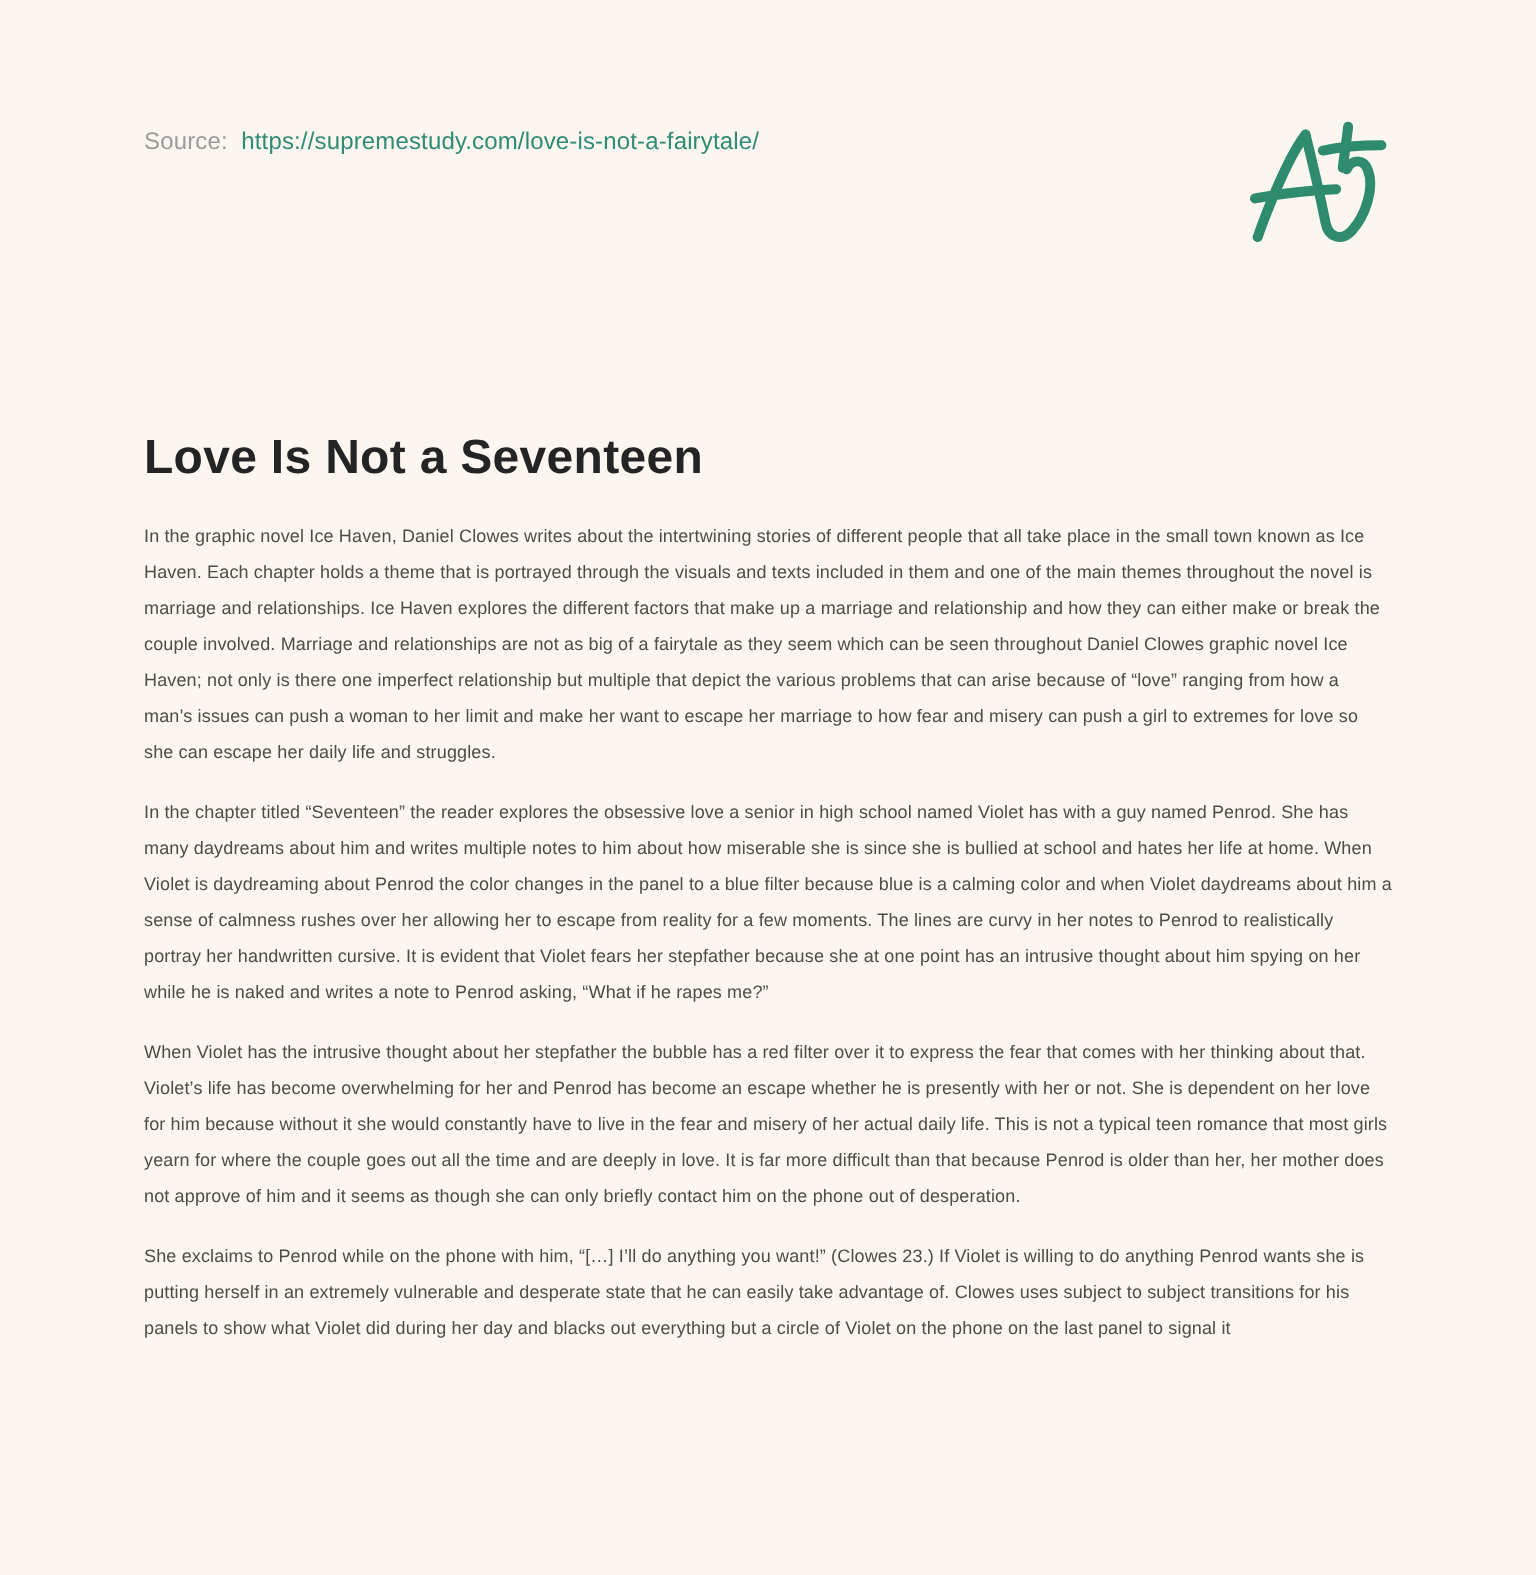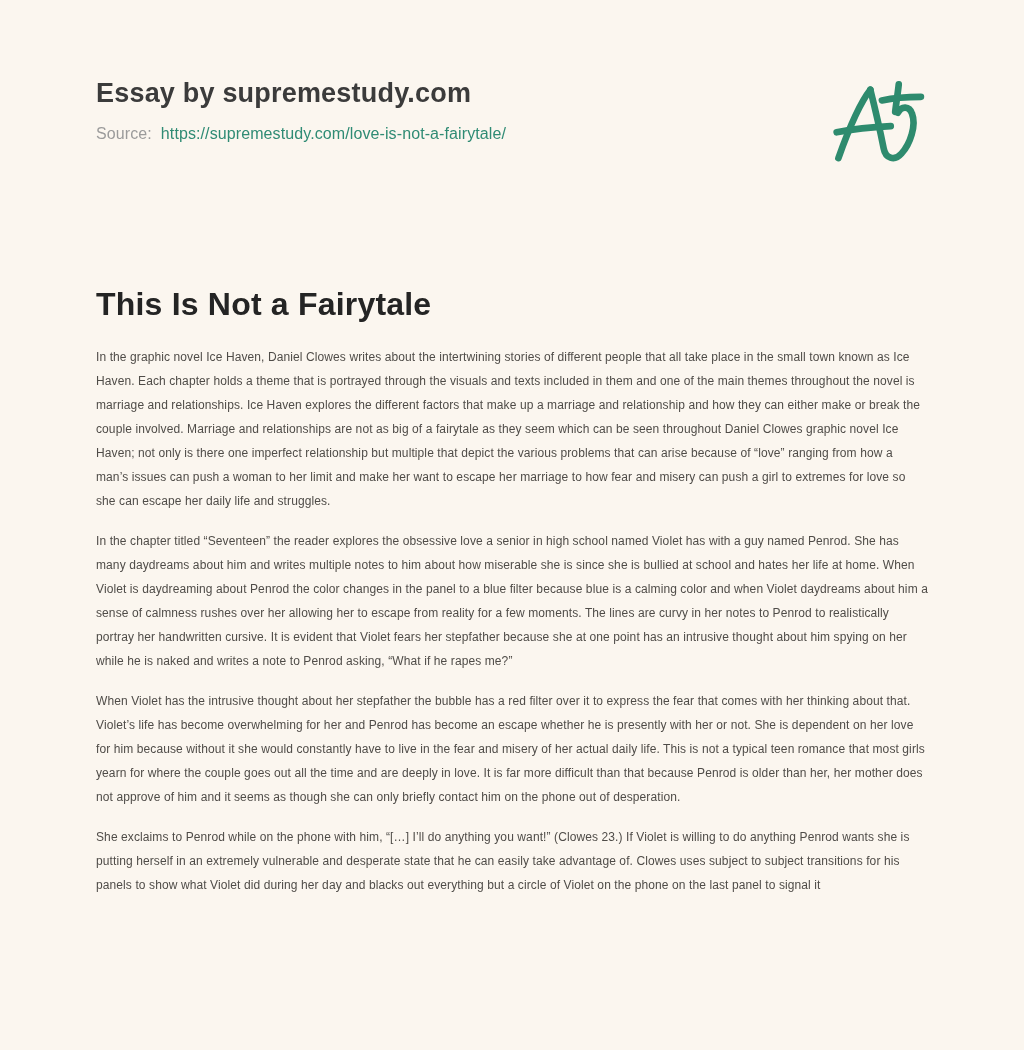--- a/index.html
+++ b/index.html
@@ -71,40 +71,39 @@
     color: #4f4c48;
   }
 </style>
 </head>
 <body>
 
 <div class="page">
 
   <div class="header-row">
     <div>
-      <h1 class="byline">Essay by supremestudy.com</h1>
       <div class="source-line">
         <span>Source:</span><a href="#">https://supremestudy.com/love-is-not-a-fairytale/</a>
       </div>
     </div>
 
     <div class="logo">
       <svg viewBox="0 0 130 115" fill="none" xmlns="http://www.w3.org/2000/svg">
         <g stroke="#2e8b6e" stroke-width="7.5" stroke-linecap="round" fill="none">
           <path d="M17,97 C28,66 42,34 53,20"></path>
           <path d="M53,20 C58,40 64,66 68,86 C70,97 80,101 88,92 C98,81 105,60 100,47 C97,38 88,38 84,46"></path>
           <path d="M15,68 C35,64 55,62 76,61"></path>
           <path d="M85,14 C84,24 82,36 81,45"></path>
           <path d="M66,32 C80,29 95,28 110,28"></path>
         </g>
       </svg>
     </div>
   </div>
 
-  <h2 class="article-title">This Is Not a Fairytale</h2>
+  <h2 class="article-title">Love Is Not a Seventeen</h2>
 
   <div class="essay">
     <p>In the graphic novel Ice Haven, Daniel Clowes writes about the intertwining stories of different people that all take place in the small town known as Ice Haven. Each chapter holds a theme that is portrayed through the visuals and texts included in them and one of the main themes throughout the novel is marriage and relationships. Ice Haven explores the different factors that make up a marriage and relationship and how they can either make or break the couple involved. Marriage and relationships are not as big of a fairytale as they seem which can be seen throughout Daniel Clowes graphic novel Ice Haven; not only is there one imperfect relationship but multiple that depict the various problems that can arise because of “love” ranging from how a man’s issues can push a woman to her limit and make her want to escape her marriage to how fear and misery can push a girl to extremes for love so she can escape her daily life and struggles.</p>
     <p>In the chapter titled “Seventeen” the reader explores the obsessive love a senior in high school named Violet has with a guy named Penrod. She has many daydreams about him and writes multiple notes to him about how miserable she is since she is bullied at school and hates her life at home. When Violet is daydreaming about Penrod the color changes in the panel to a blue filter because blue is a calming color and when Violet daydreams about him a sense of calmness rushes over her allowing her to escape from reality for a few moments. The lines are curvy in her notes to Penrod to realistically portray her handwritten cursive. It is evident that Violet fears her stepfather because she at one point has an intrusive thought about him spying on her while he is naked and writes a note to Penrod asking, “What if he rapes me?”</p>
     <p>When Violet has the intrusive thought about her stepfather the bubble has a red filter over it to express the fear that comes with her thinking about that. Violet’s life has become overwhelming for her and Penrod has become an escape whether he is presently with her or not. She is dependent on her love for him because without it she would constantly have to live in the fear and misery of her actual daily life. This is not a typical teen romance that most girls yearn for where the couple goes out all the time and are deeply in love. It is far more difficult than that because Penrod is older than her, her mother does not approve of him and it seems as though she can only briefly contact him on the phone out of desperation.</p>
     <p>She exclaims to Penrod while on the phone with him, “[…] I’ll do anything you want!” (Clowes 23.) If Violet is willing to do anything Penrod wants she is putting herself in an extremely vulnerable and desperate state that he can easily take advantage of. Clowes uses subject to subject transitions for his panels to show what Violet did during her day and blacks out everything but a circle of Violet on the phone on the last panel to signal it</p>
   </div>
 
 </div>
 

